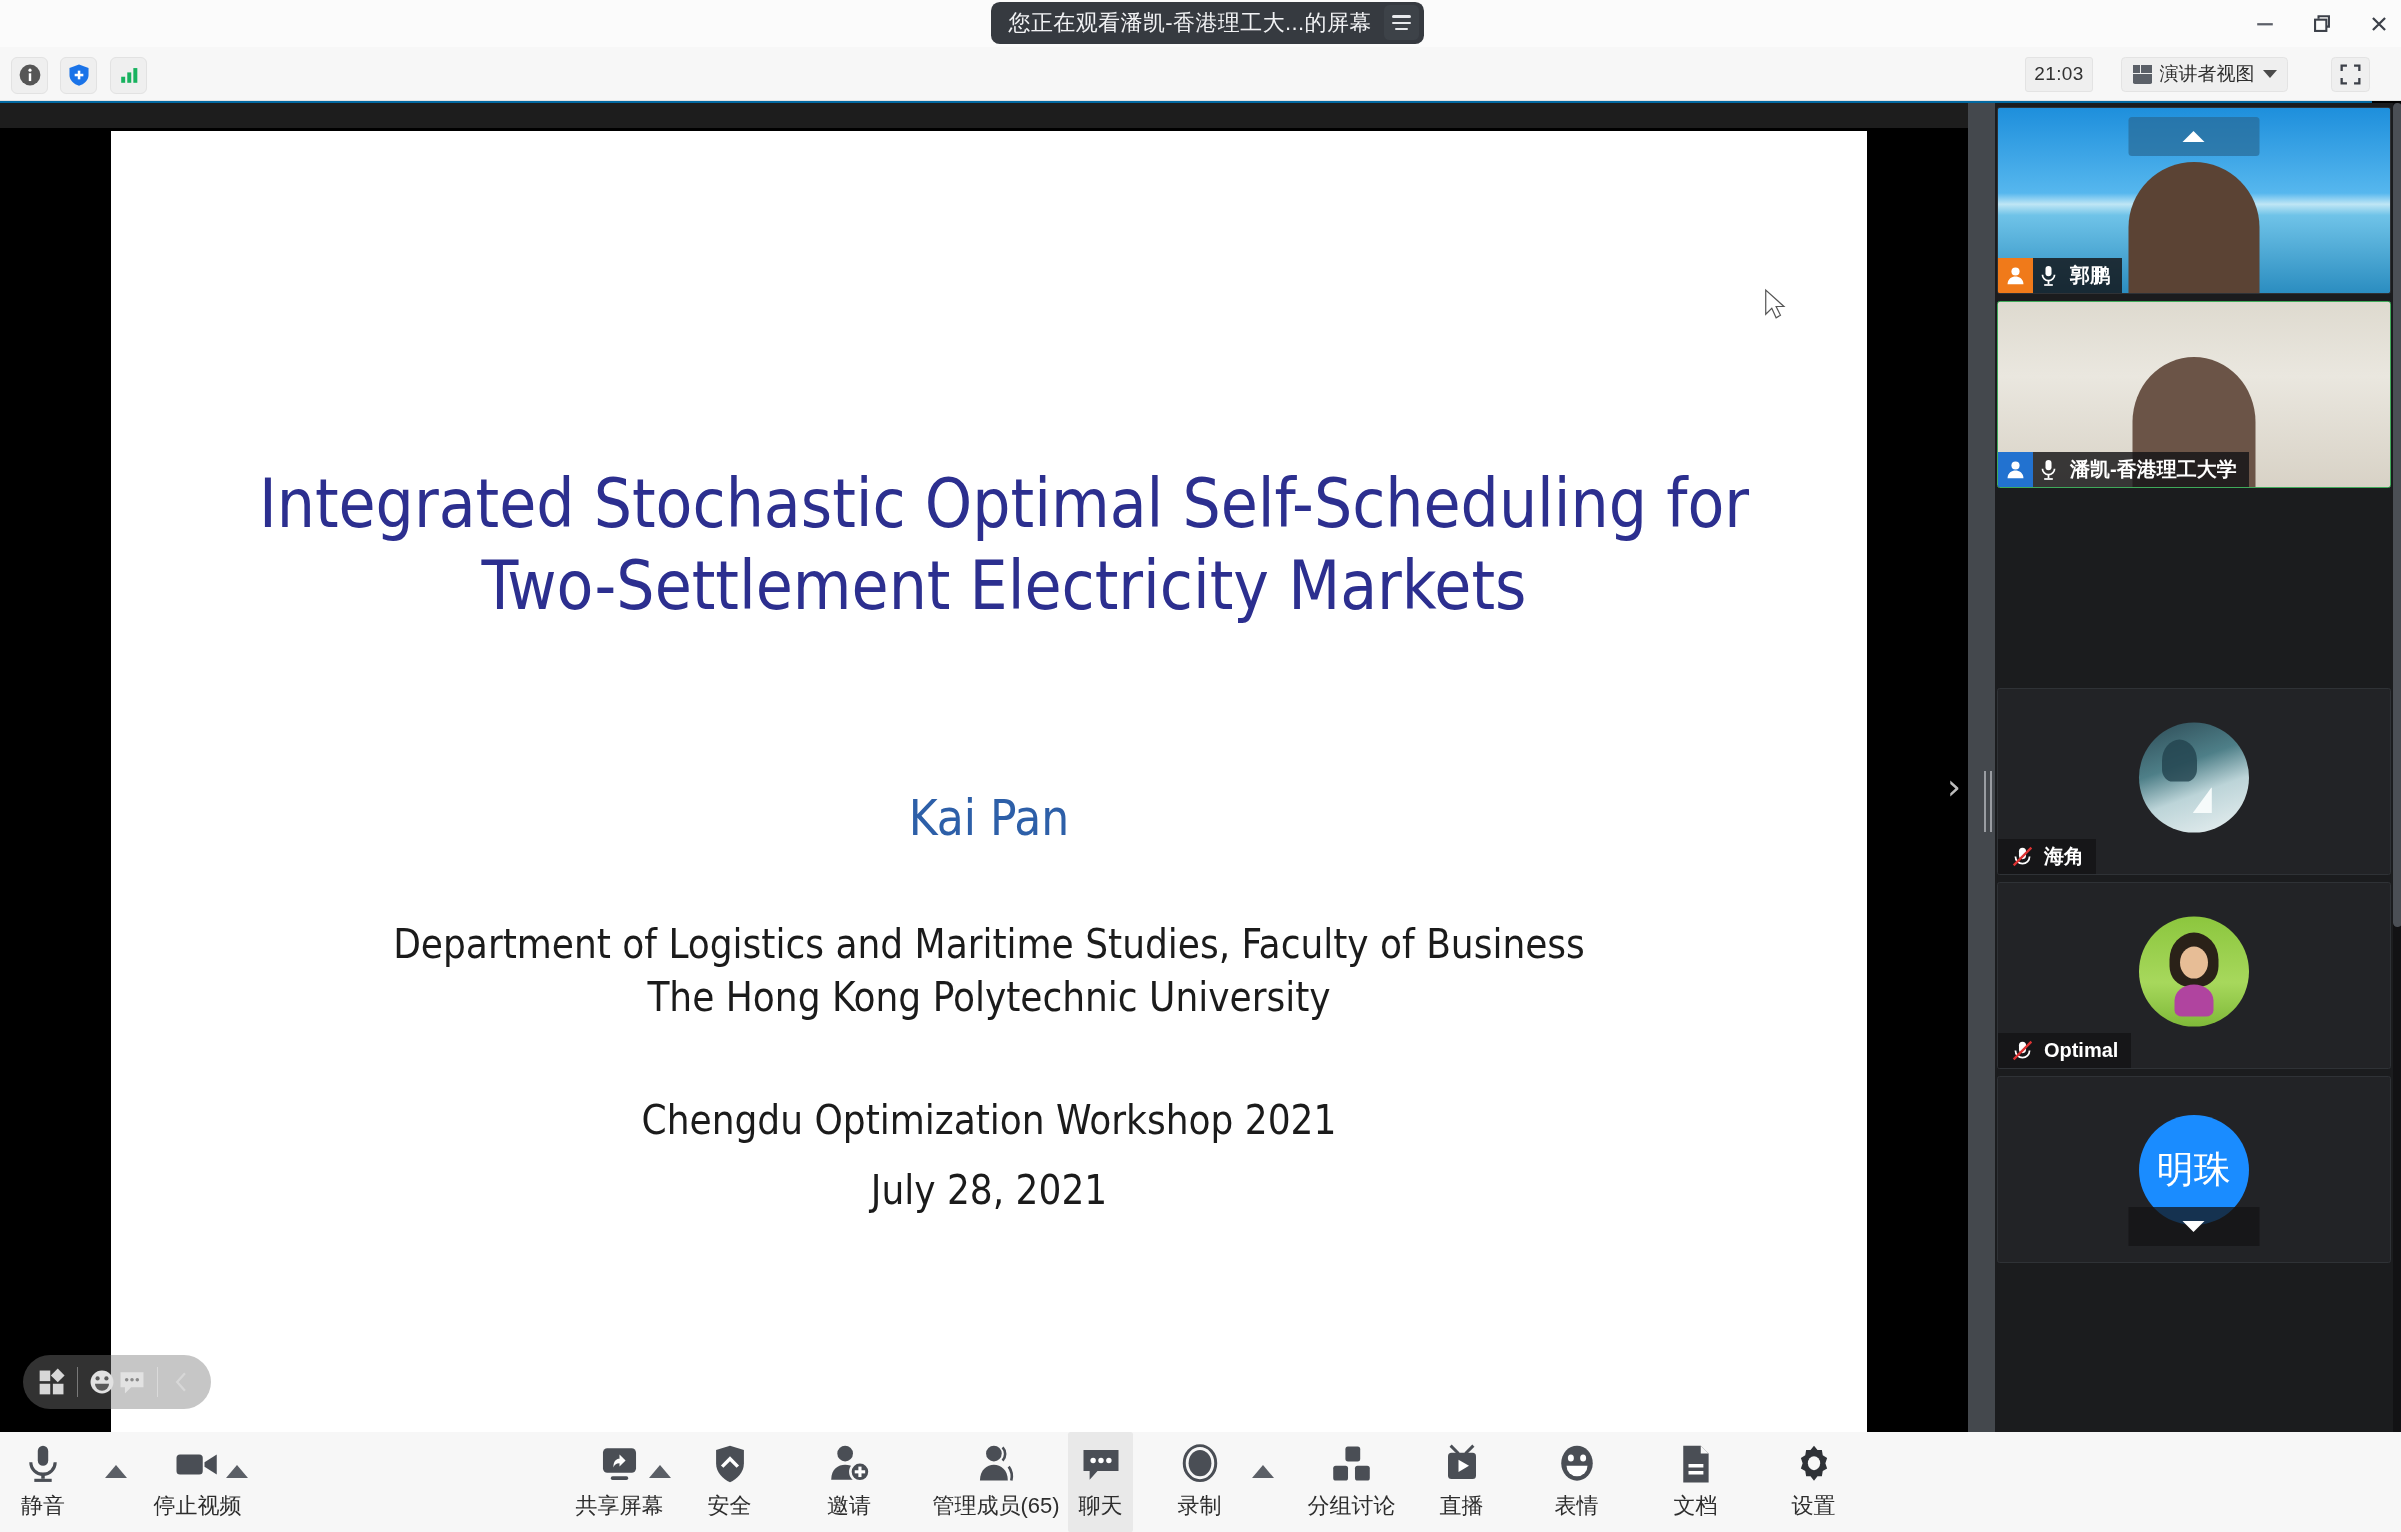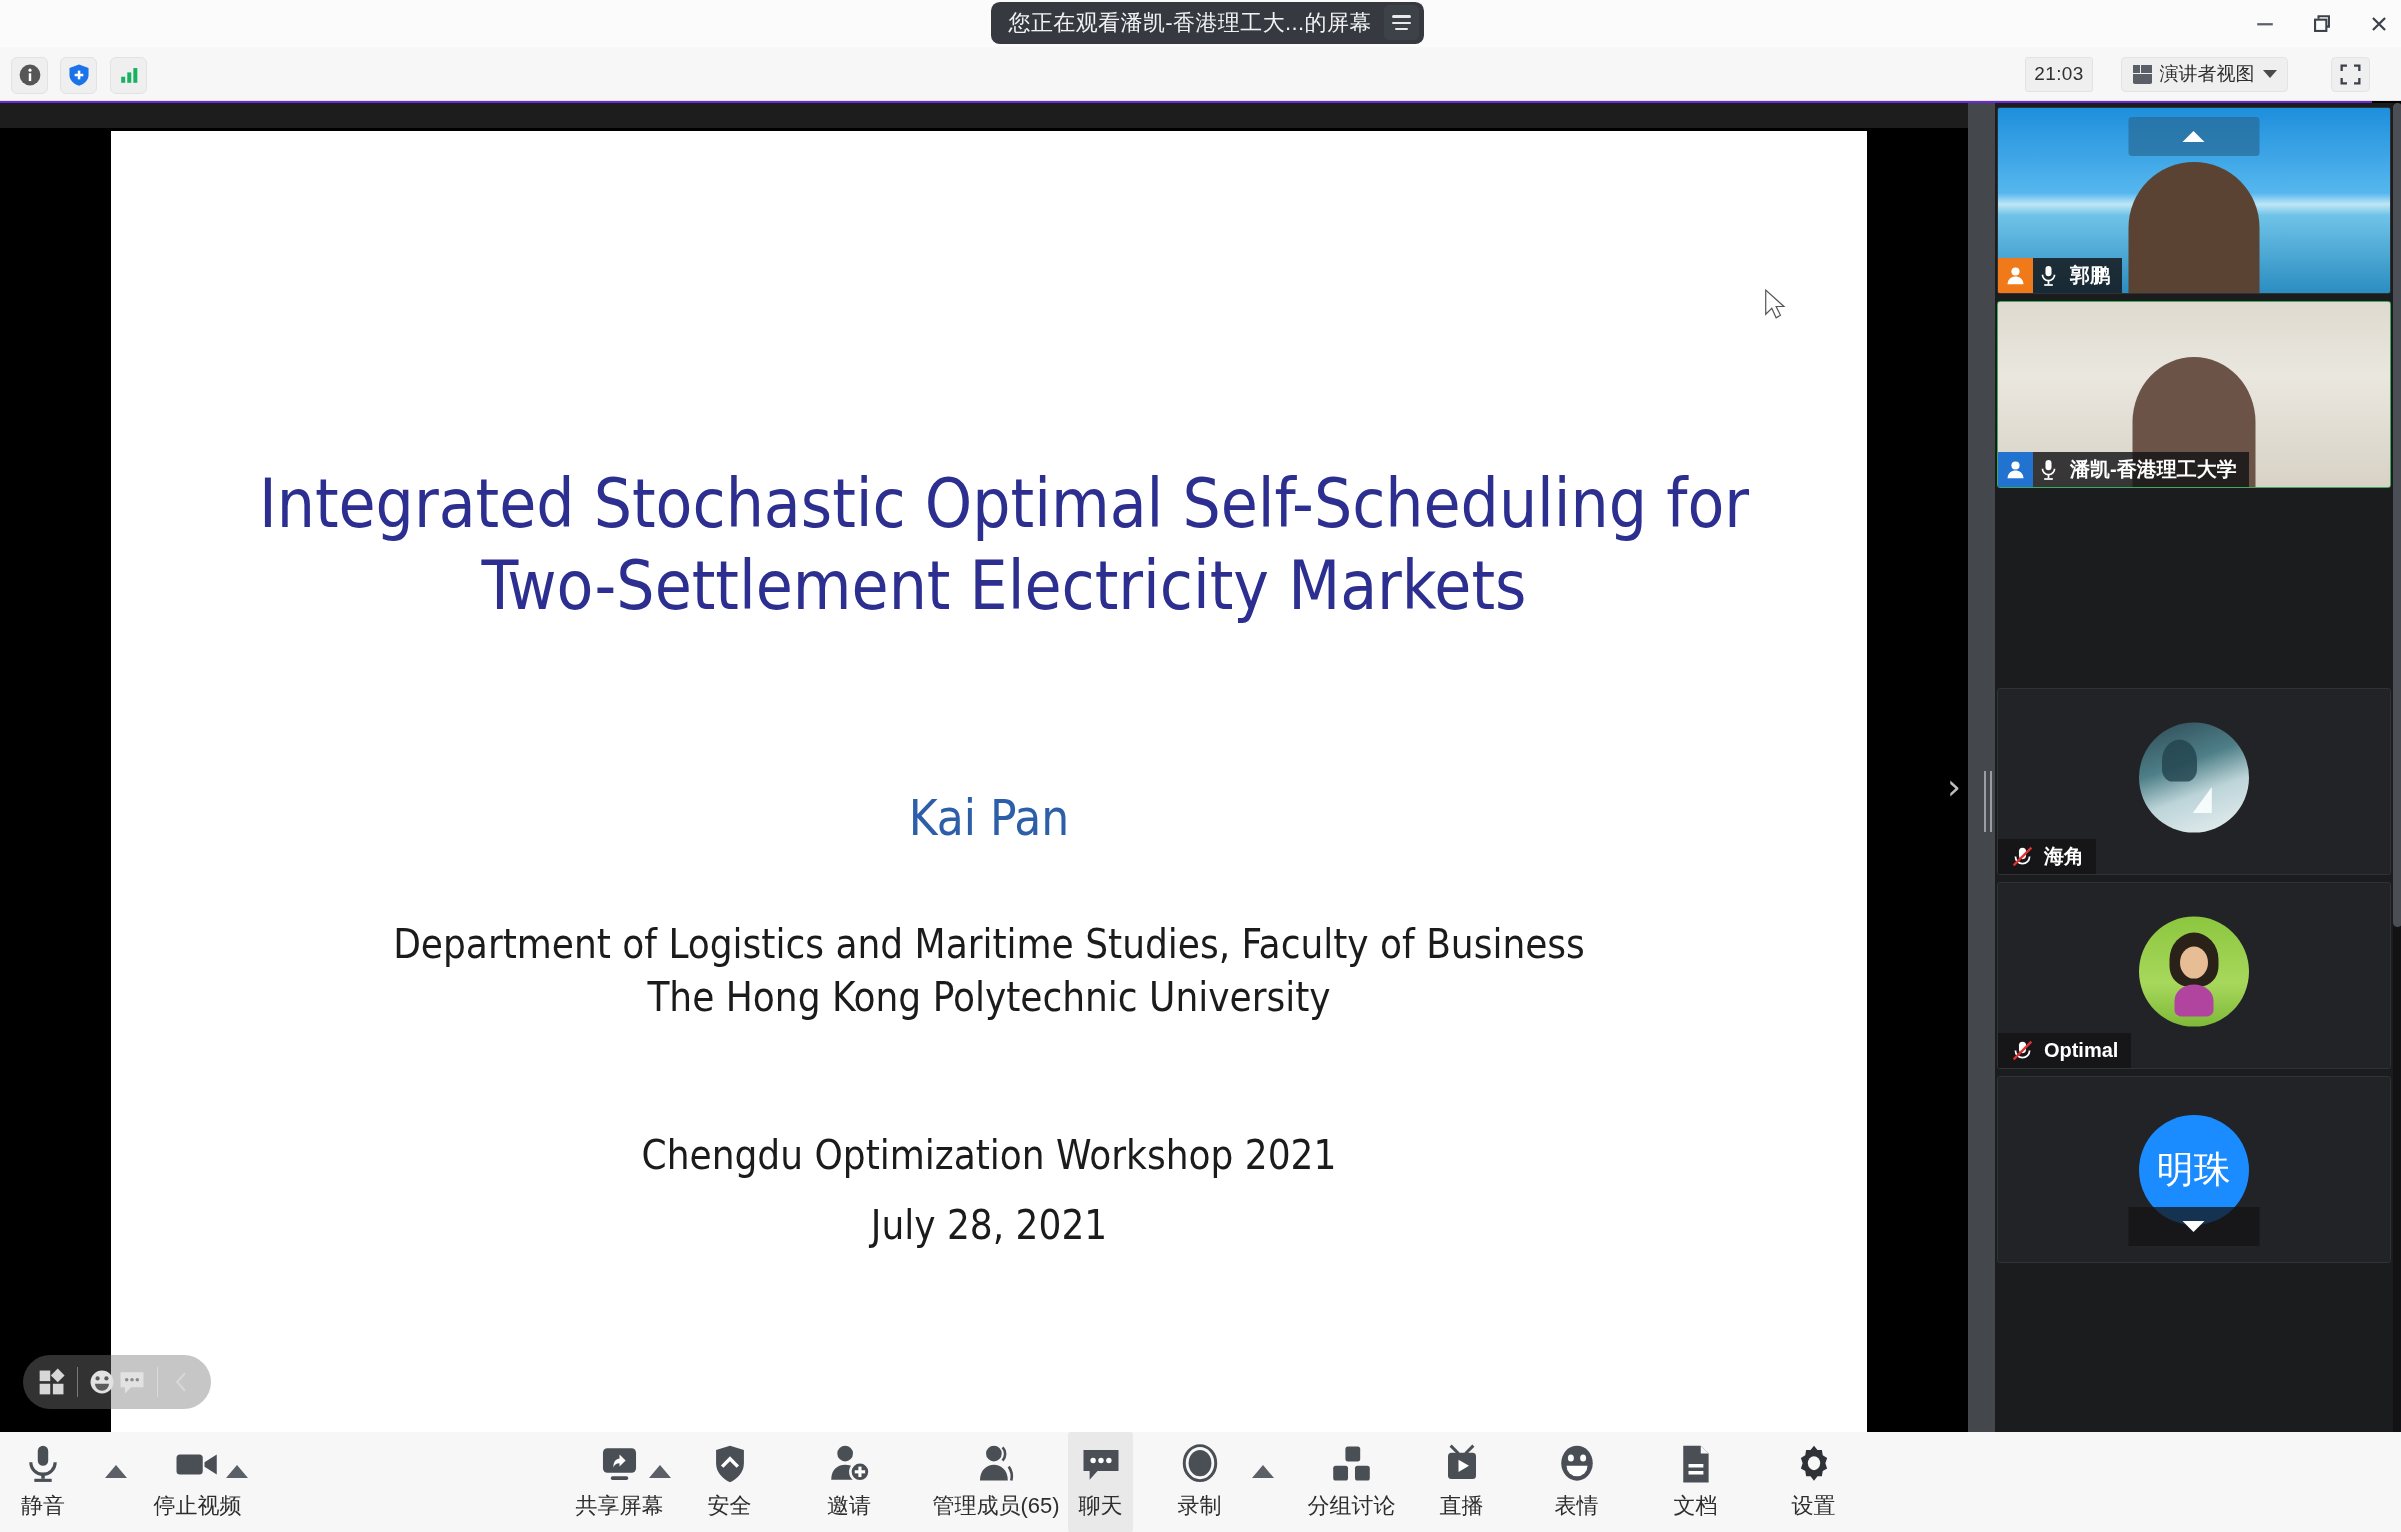--- a/index.html
+++ b/index.html
@@ -2,21 +2,21 @@
 <html style="font-size:14px"><head>
 <meta charset="utf-8">
 <style>
   * { box-sizing: border-box; margin: 0; padding: 0; }
   html, body {
     width: 2401px; height: 1532px;
     background: #000;
     font-family: "Liberation Sans", "DejaVu Sans", sans-serif;
     overflow: hidden;
   }
-  #root { position: relative; width: 2372px; height: 1532px; background:#6d28d9; }
+  #root { position: relative; width: 2372px; height: 1532px; background:#0369a1; }
 
   
   .titlebar {
     position: absolute; left:0; top:0; width:2401px; height:47px;
     background:#fbfbfb;
   }
   .share-pill {
     position:absolute; left:991px; top:1.8px; height:42px;
     background:#363a40; border-radius:8.8px;
     display:flex; align-items:center; padding:0 5.3px 0 17.5px; gap:12.3px;
@@ -88,21 +88,21 @@
     position:absolute; left:0; top:659px; width:100%; text-align:center;
     color:#2d5fa8; font-size:49px;
     font-family:"DejaVu Sans Condensed","Liberation Sans", sans-serif;
   }
   .slide .affil {
     position:absolute; left:0; top:787px; width:100%; text-align:center;
     color:#1b1b1b; font-size:40px; line-height:1.32;
     font-family:"DejaVu Sans Condensed","Liberation Sans", sans-serif;
   }
   .slide .venue {
-    position:absolute; left:0; top:989px; width:100%; text-align:center;
+    position:absolute; left:0; top:954px; width:100%; text-align:center;
     color:#1b1b1b; font-size:40px; line-height:1.75;
     font-family:"DejaVu Sans Condensed","Liberation Sans", sans-serif;
   }
   .slide .navsyms {
     position:absolute; left:1231px; top:1350px;
     display:flex; align-items:center; gap:0px;
     opacity:0.55;
   }
   .navsyms .grp { display:flex; align-items:center; gap:6.1px; margin-right:14px; }
   .navsyms .tri-l { width:0;height:0;border-top:7px solid transparent;border-bottom:7px solid transparent;border-right:8px solid #8d90c8; }

